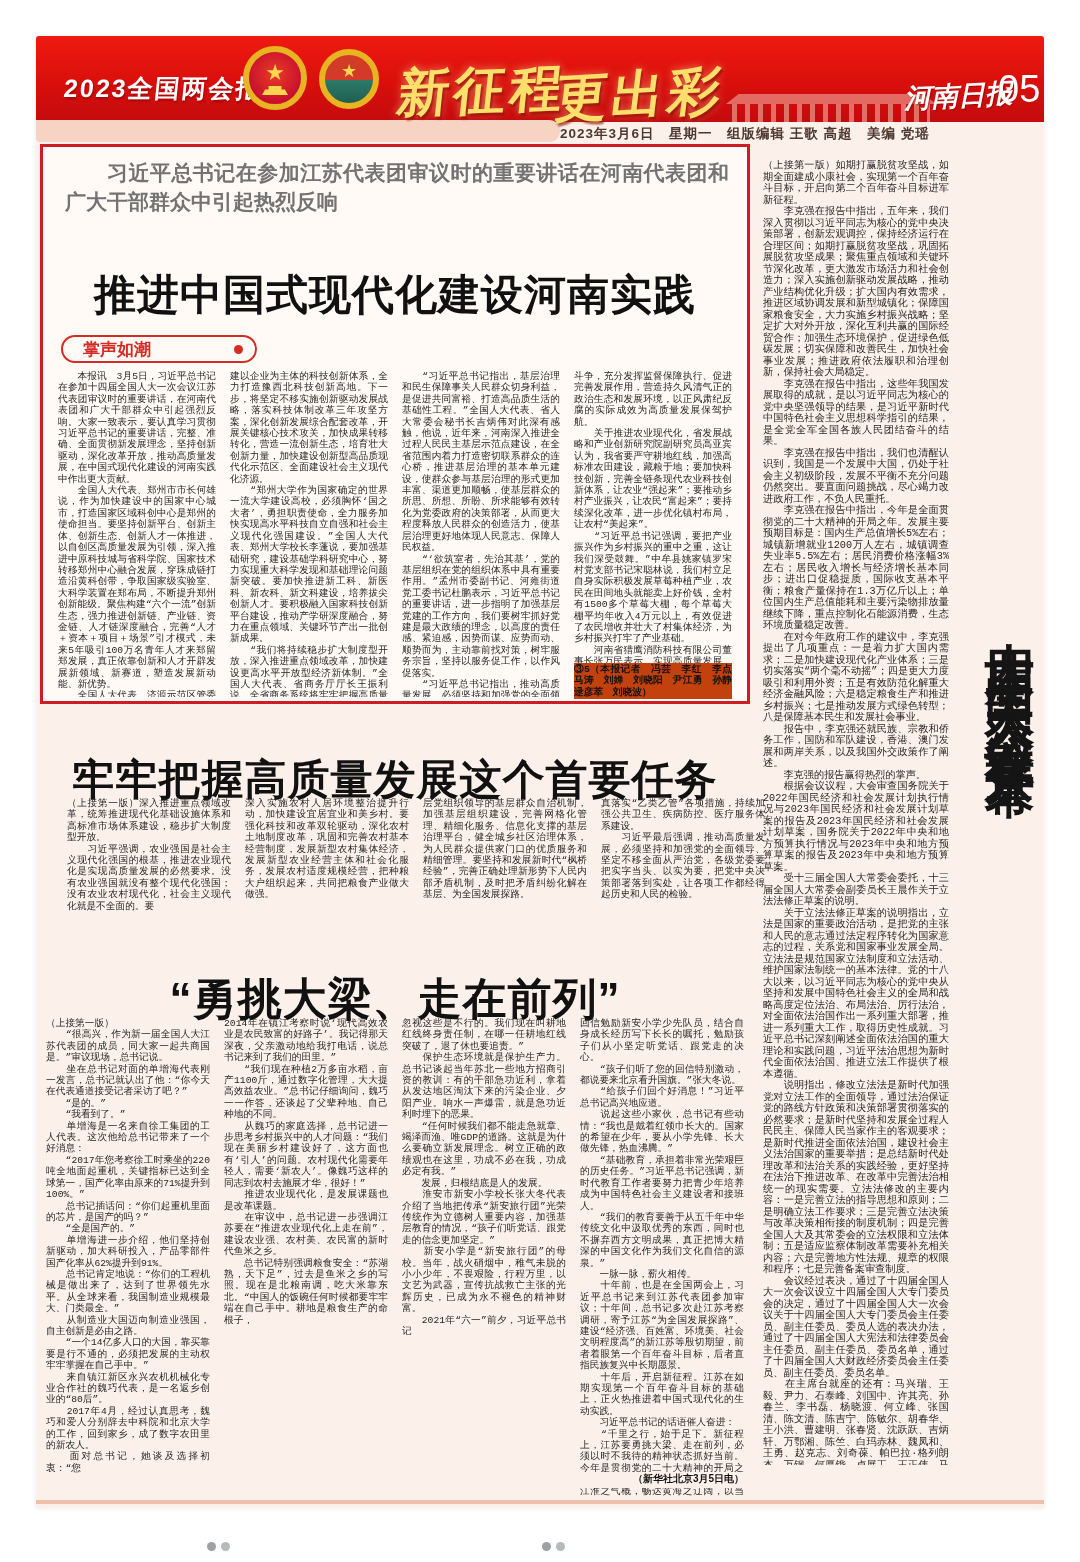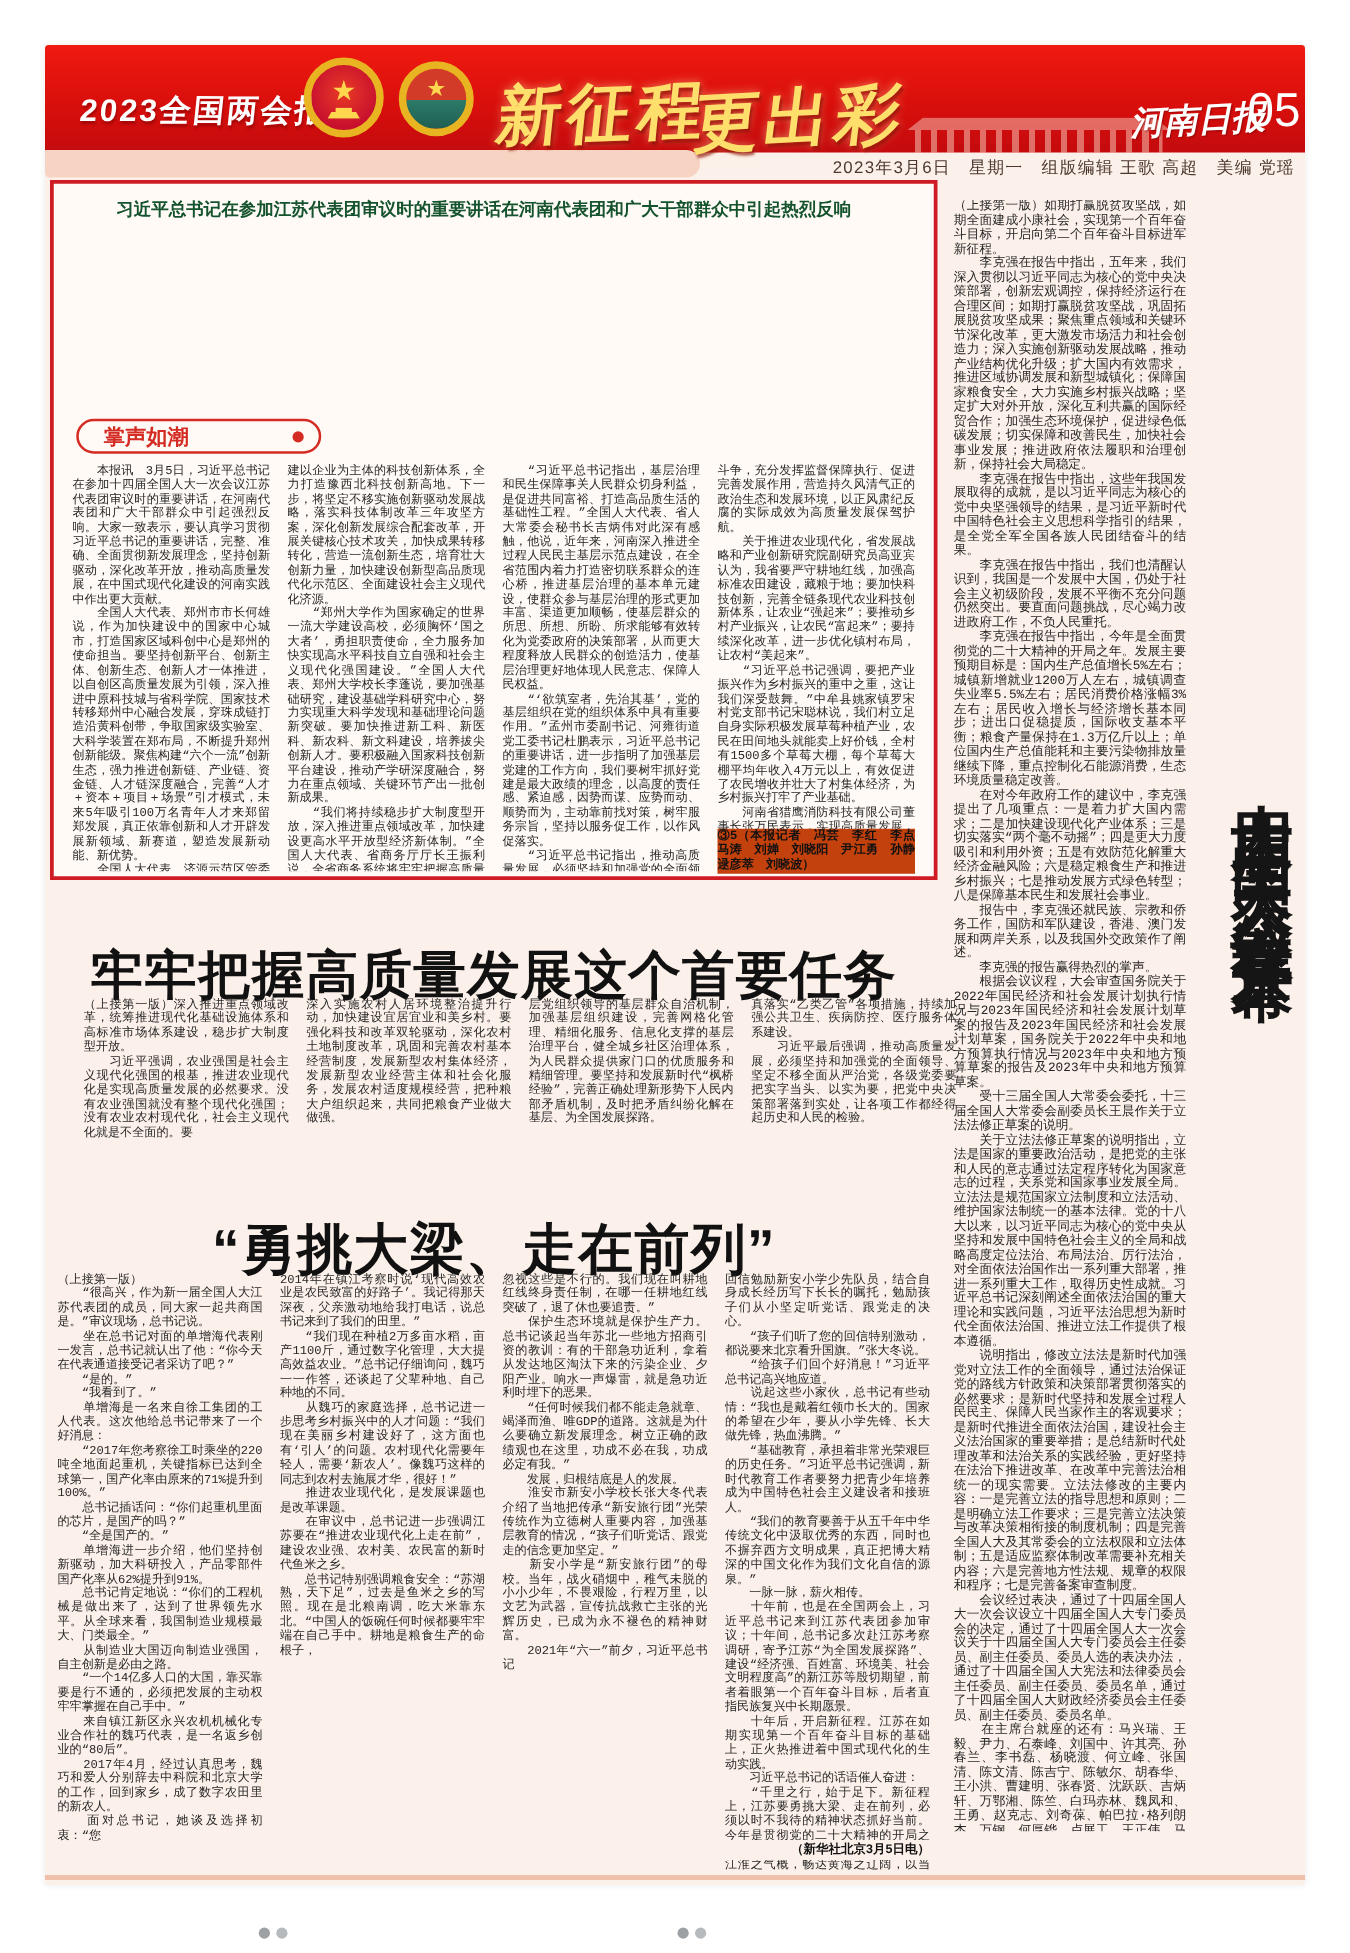--- a/index.html
+++ b/index.html
@@ -34,27 +34,27 @@
   .slogan1{left:398px;}
   .slogan2{left:556px;top:60px;transform:skewX(-10deg) rotate(-3deg);}
   .greathall{position:absolute;left:690px;top:58px;width:210px;height:52px;opacity:.55;}
   .greathall .roof{position:absolute;left:0;top:0;width:100%;height:10px;
     background:rgba(255,240,225,.75);clip-path:polygon(0 100%,6% 0,94% 0,100% 100%);}
   .greathall .cols{position:absolute;left:6px;top:10px;width:198px;height:30px;
     background:repeating-linear-gradient(90deg,rgba(255,240,220,.8) 0 5px,rgba(200,20,10,0) 5px 13px);}
   .masthead{position:absolute;left:904px;top:78px;color:#ffffff;font-size:27px;font-weight:700;
     font-family:"Liberation Serif",serif;font-style:italic;transform:rotate(-3deg);text-shadow:1px 1px 1px rgba(120,0,0,.5);}
   .pagenum{position:absolute;left:998px;top:68px;color:#ffffff;font-size:38px;font-weight:400;}
-  .dateline{position:absolute;left:560px;top:125px;width:476px;text-align:right;
-    font-size:13.5px;color:#4c382e;letter-spacing:1px;}
+  .dateline{position:absolute;left:560px;top:125px;width:476px;text-align:left;
+    font-size:13.5px;color:#4c382e;letter-spacing:1px;font-weight:bold;}
   
   .leadbox{position:absolute;left:40px;top:144px;width:710px;height:560px;
     border:3px solid #cf1b24;background:#fffaf6;box-sizing:border-box;}
-  .kicker{position:absolute;left:22px;top:12px;width:664px;font-size:14px;font-weight:700;
-    color:#14532d;font-family:"Liberation Serif",serif;text-align:justify;text-indent:2em;line-height:1.4;}
+  .kicker{position:absolute;left:22px;top:12px;width:664px;font-size:21px;font-weight:700;
+    color:#737373;font-family:"Liberation Serif",serif;text-align:justify;text-indent:2em;line-height:1.4;}
   .lead-h1{position:absolute;left:0;top:66px;width:704px;text-align:center;font-size:42px;
     font-weight:900;color:#111;font-family:"Liberation Serif",serif;letter-spacing:2px;}
   .lead-h2{position:absolute;left:0;top:120px;width:704px;text-align:center;font-size:42px;
     font-weight:900;color:#111;font-family:"Liberation Serif",serif;letter-spacing:1px;}
   .echo-label{position:absolute;left:18px;top:188px;width:196px;height:28px;
     border:2px solid #d42b23;border-radius:15px;color:#d42b23;font-weight:800;font-size:17px;
     line-height:26px;padding-left:20px;box-sizing:border-box;background:#fffaf6;}
   .echo-dot{position:absolute;right:12px;top:8px;width:9px;height:9px;border-radius:50%;background:#d42b23;}
   .col{position:absolute;overflow:hidden;white-space:pre-wrap;text-align:justify;
     color:#262626;font-size:9.7px;line-height:11.4px;letter-spacing:0;font-family:Liberation Mono, monospace;}
@@ -104,20 +104,21 @@
   <span class="star">★</span>
 </div>
 <div class="slogan slogan1">新征程</div>
 <div class="slogan slogan2">更出彩</div>
 <div class="masthead">河南日报</div>
 <div class="pagenum">05</div>
 <div class="dateline">2023年3月6日　星期一　组版编辑 王歌 高超　美编 党瑶</div>
 
 <div class="leadbox">
   <div class="kicker">习近平总书记在参加江苏代表团审议时的重要讲话在河南代表团和广大干部群众中引起热烈反响</div>
+  <div class="lead-h2">推进中国式现代化建设河南实践</div>
   <div class="echo-label">
     <span>掌声如潮</span>
     <span class="echo-dot"></span>
   </div>
   <div class="col lead-col lc1">　　本报讯　3月5日，习近平总书记在参加十四届全国人大一次会议江苏代表团审议时的重要讲话，在河南代表团和广大干部群众中引起强烈反响。大家一致表示，要认真学习贯彻习近平总书记的重要讲话，完整、准确、全面贯彻新发展理念，坚持创新驱动，深化改革开放，推动高质量发展，在中国式现代化建设的河南实践中作出更大贡献。
 　　全国人大代表、郑州市市长何雄说，作为加快建设中的国家中心城市，打造国家区域科创中心是郑州的使命担当。要坚持创新平台、创新主体、创新生态、创新人才一体推进，以自创区高质量发展为引领，深入推进中原科技城与省科学院、国家技术转移郑州中心融合发展，穿珠成链打造沿黄科创带，争取国家级实验室、大科学装置在郑布局，不断提升郑州创新能级。聚焦构建“六个一流”创新生态，强力推进创新链、产业链、资金链、人才链深度融合，完善“人才＋资本＋项目＋场景”引才模式，未来5年吸引100万名青年人才来郑留郑发展，真正依靠创新和人才开辟发展新领域、新赛道，塑造发展新动能、新优势。
 　　全国人大代表、济源示范区管委会主任、市长庄建球表示，近年来，济源积极推动创新机构和创新企业倍增发展，持续构</div>
   <div class="col lead-col lc2">建以企业为主体的科技创新体系，全力打造豫西北科技创新高地。下一步，将坚定不移实施创新驱动发展战略，落实科技体制改革三年攻坚方案，深化创新发展综合配套改革，开展关键核心技术攻关，加快成果转移转化，营造一流创新生态，培育壮大创新力量，加快建设创新型高品质现代化示范区、全面建设社会主义现代化济源。
 　　“郑州大学作为国家确定的世界一流大学建设高校，必须胸怀‘国之大者’，勇担职责使命，全力服务加快实现高水平科技自立自强和社会主义现代化强国建设。”全国人大代表、郑州大学校长李蓬说，要加强基础研究，建设基础学科研究中心，努力实现重大科学发现和基础理论问题新突破。要加快推进新工科、新医科、新农科、新文科建设，培养拔尖创新人才。要积极融入国家科技创新平台建设，推动产学研深度融合，努力在重点领域、关键环节产出一批创新成果。
 　　“我们将持续稳步扩大制度型开放，深入推进重点领域改革，加快建设更高水平开放型经济新体制。”全国人大代表、省商务厅厅长王振利说，全省商务系统将牢牢把握高质量发展这个首要任务，加快推动制度型开放提速度上水平，推动对外经贸稳规模优结构，推动招商引资稳存量扩增量，奋力打造内陆开放新高地，在加快现代化河南建设中多作贡献。</div>

